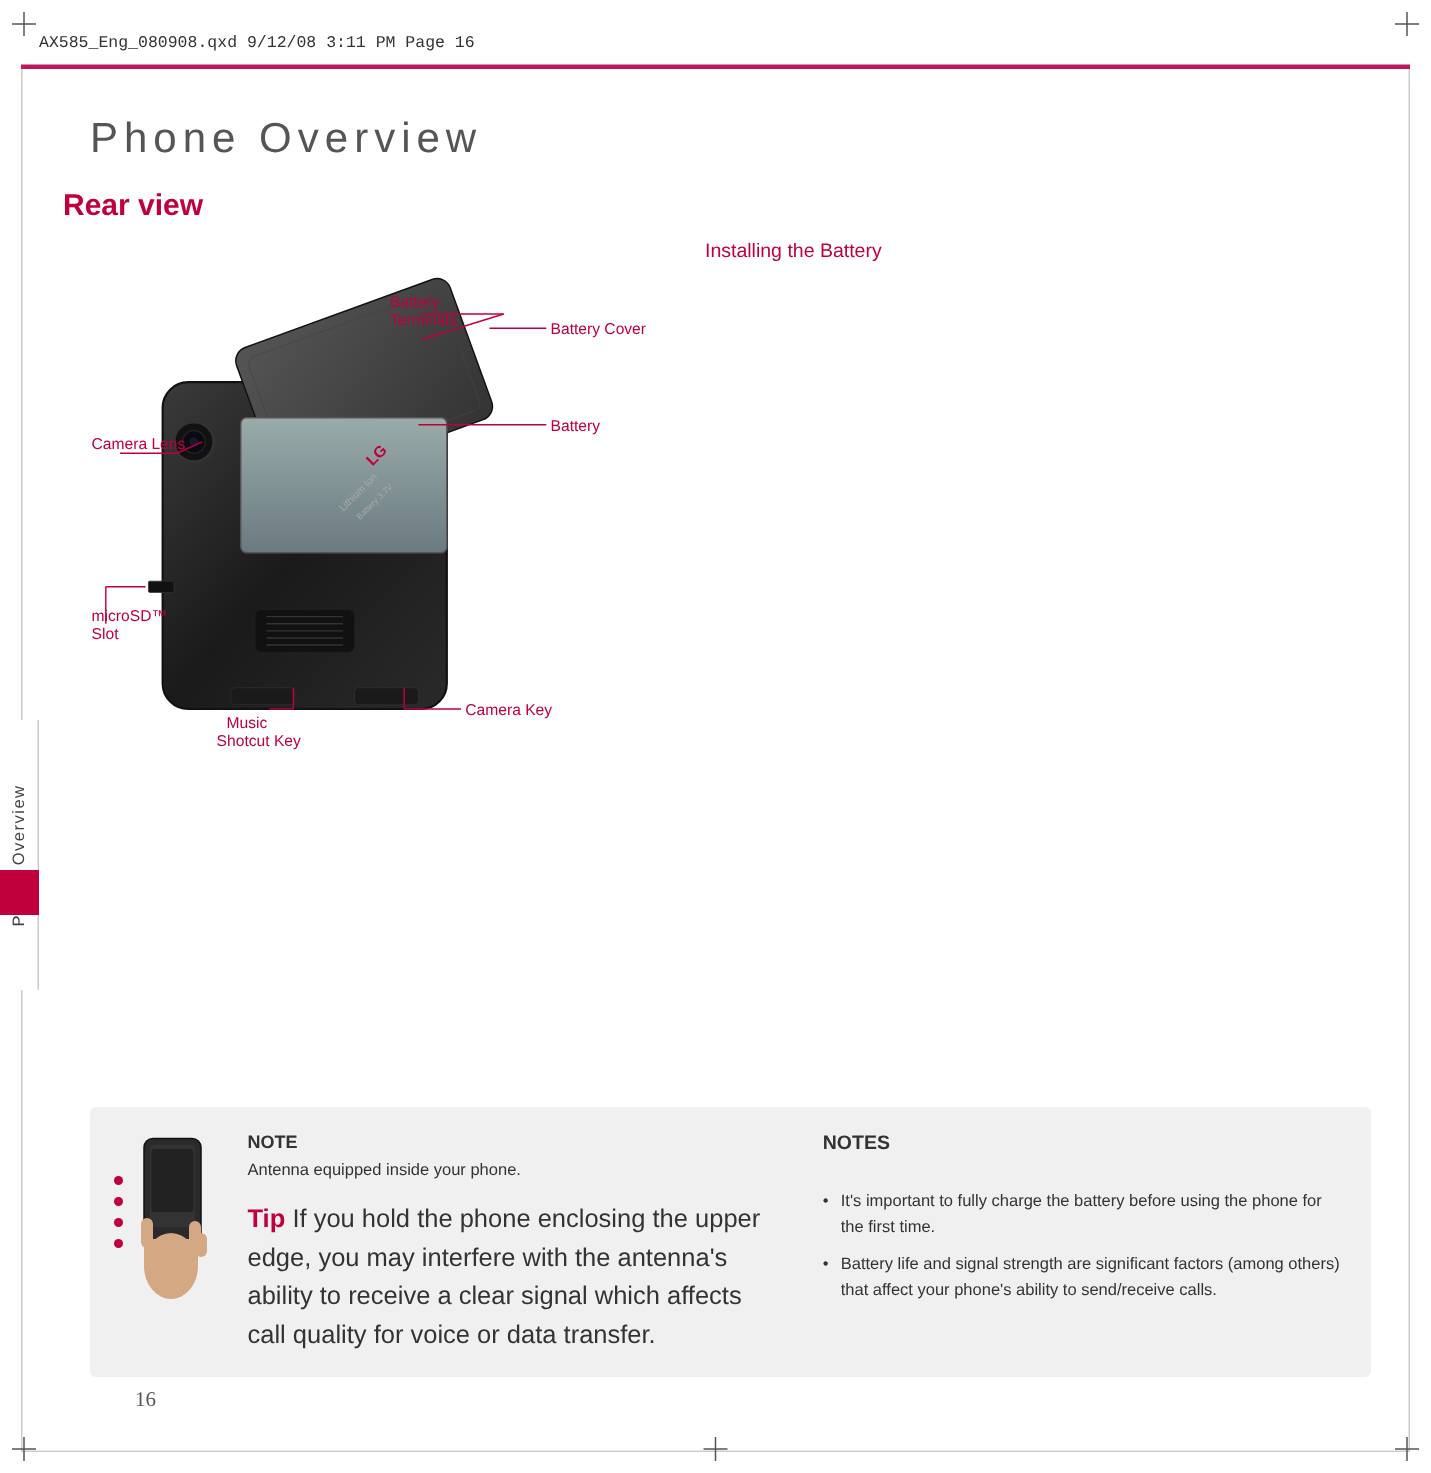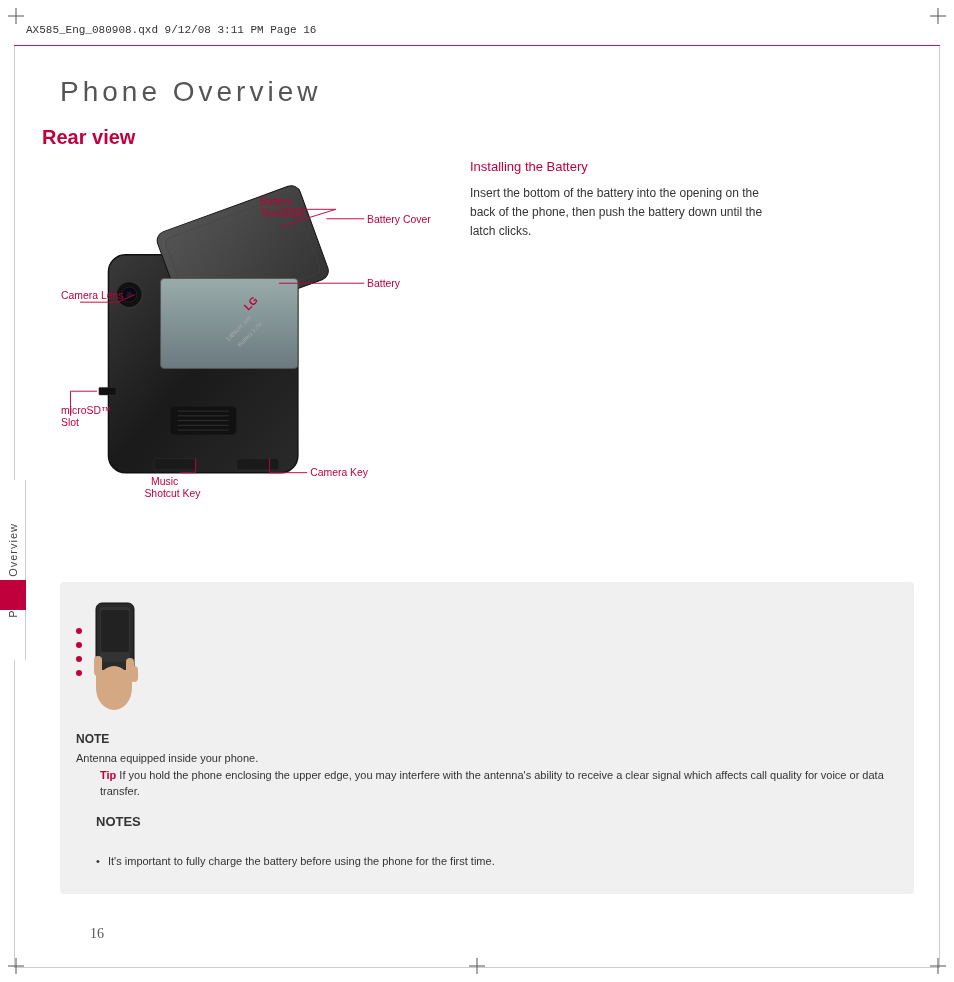--- a/index.html
+++ b/index.html
@@ -18,21 +18,21 @@
       top: 14px; left: 14px; right: 14px; bottom: 14px;
       border: 1px solid #ccc;
       pointer-events: none;
     }
 
     
     .header-bar {
       position: absolute;
       top: 14px; left: 14px; right: 14px;
       height: 32px;
-      border-bottom: 1px solid #be185d;
+      border-bottom: 3px solid #be185d;
       display: flex;
       align-items: center;
       padding: 0 12px;
       background: #fff;
     }
     .header-text {
       font-size: 11px;
       color: #333;
       font-family: 'Courier New', monospace;
     }
@@ -151,29 +151,28 @@
     .installing-body {
       font-size: 12px;
       color: #333;
       line-height: 1.6;
       max-width: 300px;
     }
 
     
     .note-box {
       position: absolute;
-      bottom: 68px;
+      bottom: 44px;
       left: 30px;
       right: 20px;
       background: #f0f0f0;
       border-radius: 4px;
       padding: 16px;
       display: flex;
       gap: 14px;
-      flex-direction: column;
     }
     .note-dots {
       position: absolute;
       left: 0; top: 30px;
       display: flex; flex-direction: column; gap: 8px;
     }
     .note-dot {
       width: 6px; height: 6px;
       background: #c0003c;
       border-radius: 50%;
@@ -187,28 +186,27 @@
       font-size: 12px;
       font-weight: bold;
       color: #333;
       margin-bottom: 4px;
     }
 
     .note-body {
       font-size: 11px;
       color: #333;
       line-height: 1.5;
-      margin-bottom: 0;
+      margin-bottom: 12px;
     }
 
     .tip-text {
-      font-size: 11px;
+      font-size: 17px;
       color: #333;
       line-height: 1.5;
-      margin-left: 24px;
     }
 
     .tip-bold {
       font-weight: bold;
       color: #c0003c;
     }
 
     
     .notes-right {
       flex: 1;
@@ -371,21 +369,20 @@
           <linearGradient id="battGrad" x1="0%" y1="0%" x2="0%" y2="100%">
             <stop offset="0%" style="stop-color:#9aabaa"></stop>
             <stop offset="100%" style="stop-color:#6a7a80"></stop>
           </linearGradient>
         </defs>
       </svg>
     </div>
 
     <div class="right-text">
       <div class="installing-title">Installing the Battery</div>
-      <div class="installing-body">Insert the bottom of the battery into the opening on the back of the phone, then push the battery down until the latch clicks.</div>
     </div>
 
   </div>
 
   <div class="note-box">
 
     <div style="position:relative;width:75px;height:120px;flex-shrink:0;">
       <div class="note-dots">
         <div class="note-dot"></div>
         <div class="note-dot"></div>
@@ -413,19 +410,20 @@
       <div class="note-body">Antenna equipped inside your phone.</div>
       <div class="tip-text">
         <span class="tip-bold">Tip</span>
         <span>If you hold the phone enclosing the upper edge, you may interfere with the antenna's ability to receive a clear signal which affects call quality for voice or data transfer.</span>
       </div>
     </div>
 
     <div class="notes-right">
       <div class="notes-title">NOTES</div>
       <div class="notes-item">It's important to fully charge the battery before using the phone for the first time.</div>
+      <div class="notes-item">Battery life and signal strength are significant factors (among others) that affect your phone's ability to send/receive calls.</div>
     </div>
 
   </div>
 
   <div class="page-number">16</div>
 
 </div>
 
 </body></html>

